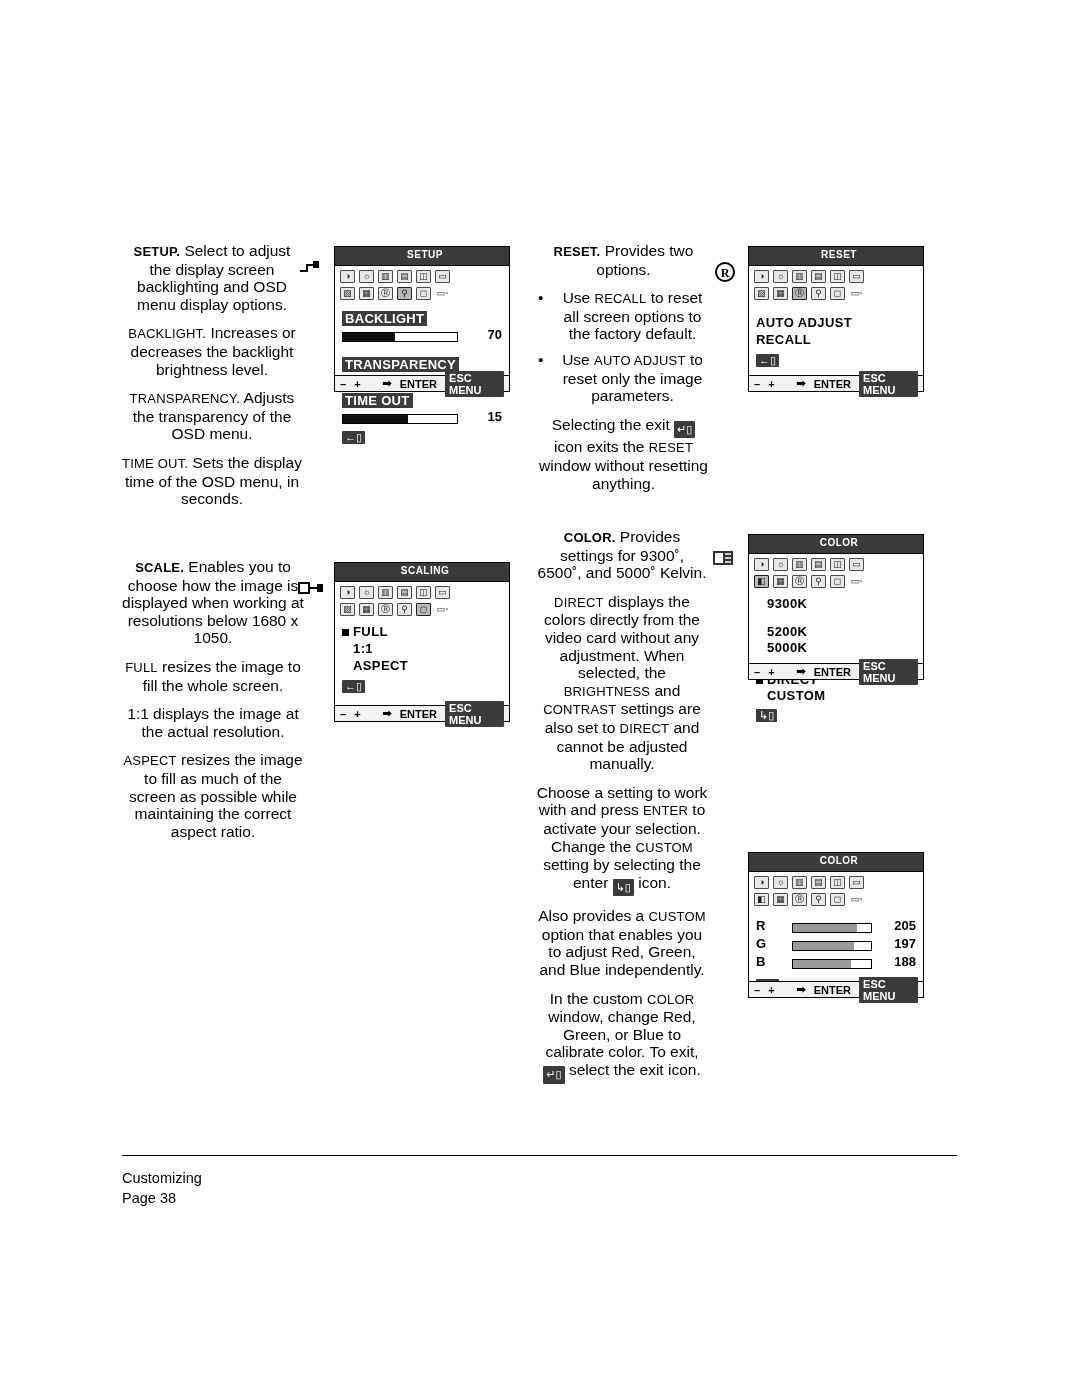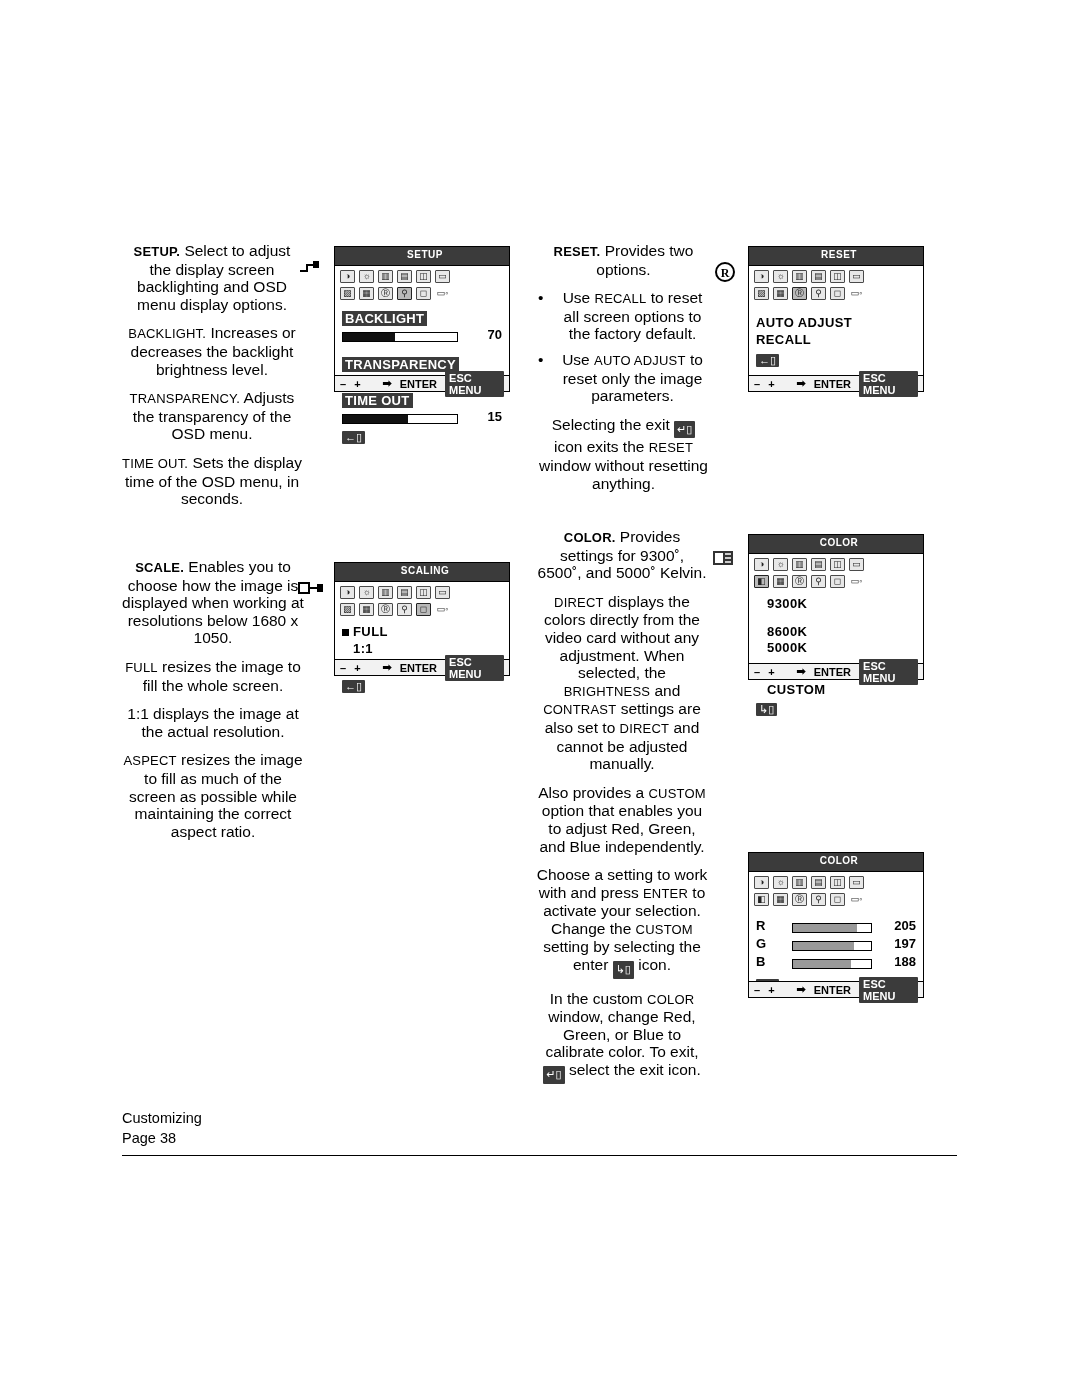--- a/index.html
+++ b/index.html
@@ -139,21 +139,21 @@
   
   .marker {
     position:absolute;
     width:26px; height:20px;
     display:flex; align-items:center; justify-content:center;
     font-size:13px;
   }
 
   
   .rule { position:absolute; left:122px; top:1155px; width:835px; height:1px; background:#000; }
-  .pagefoot { position:absolute; left:122px; top:1108px; font-size:14.5px; line-height:20px; }
+  .pagefoot { position:absolute; left:122px; top:1168px; font-size:14.5px; line-height:20px; }
 
   .note { font-size:15.5px; line-height:17.6px; }
 </style>
 </head>
 <body>
 
 <div class="page">
 
   <div class="col colA">
     <p><span class="bold caps sc">SETUP.</span><span> Select to adjust the display screen backlighting and OSD menu display options.</span></p>
@@ -198,24 +198,24 @@
   <div class="marker" style="left:712px; top:262px;">
     <svg width="22" height="22" viewBox="0 0 22 22">
       <circle cx="11" cy="11" r="9" fill="none" stroke="#000" stroke-width="2"></circle>
       <text x="11" y="16" font-size="12" font-family="Liberation Serif, serif" font-weight="bold" text-anchor="middle" fill="#000">R</text>
     </svg>
   </div>
 
   <div class="col colD">
     <p><span class="bold caps sc">COLOR.</span><span> Provides settings for 9300˚, 6500˚, and 5000˚ Kelvin.</span></p>
     <p><span class="caps sc">DIRECT</span><span> displays the colors directly from the video card without any adjustment. When selected, the </span><span class="caps sc">BRIGHTNESS</span><span> and </span><span class="caps sc">CONTRAST</span><span> settings are also set to </span><span class="caps sc">DIRECT</span><span> and cannot be adjusted manually.</span></p>
-    <p><span>Also provides a </span><span class="caps sc">CUSTOM</span><span> option that enables you to adjust Red, Green, and Blue independently.</span></p>
     <p><span>Choose a setting to work with and press </span><span class="caps sc">ENTER</span><span> to activate your selection.  Change the </span><span class="caps sc">CUSTOM</span><span> setting by selecting the enter</span>
       <span class="inline-ic">↳▯</span>
       <span>icon.</span></p>
+    <p><span>Also provides a </span><span class="caps sc">CUSTOM</span><span> option that enables you to adjust Red, Green, and Blue independently.</span></p>
     <p><span>In the custom </span><span class="caps sc">COLOR</span><span> window, change Red, Green, or Blue to calibrate color.  To exit,</span>
       <span class="inline-ic">↵▯</span>
       <span>select the exit icon.</span></p>
   </div>
 
   <div class="marker" style="left:710px; top:548px;">
     <svg width="22" height="18" viewBox="0 0 22 18">
       <rect x="1" y="2" width="20" height="14" fill="#333"></rect>
       <rect x="3" y="4" width="8" height="10" fill="#fff"></rect>
       <path d="M13 5 L19 5 M13 9 L19 9 M13 13 L19 13" stroke="#fff" stroke-width="1.4"></path>
@@ -275,21 +275,21 @@
     </div>
     <div class="footer" style="position:absolute; left:0; bottom:0; width:100%;">
       <span>–</span>
       <span>+</span>
       <span style="margin-left:14px;">➡</span>
       <span>ENTER</span>
       <span class="esc">ESC MENU</span>
     </div>
   </div>
 
-  <div class="osd" style="left:334px; top:562px; width:176px; height:114px;">
+  <div class="osd" style="left:334px; top:562px; width:176px; height:160px;">
     <div class="titlebar">SCALING</div>
     <div class="iconrow">
       <span class="ic">◑</span>
       <span class="ic">☼</span>
       <span class="ic">▥</span>
       <span class="ic">▤</span>
       <span class="ic">◫</span>
       <span class="ic">▭</span>
     </div>
     <div class="iconrow2">
@@ -364,22 +364,22 @@
     <div class="iconrow2">
       <span class="ic sel">◧</span>
       <span class="ic">▦</span>
       <span class="ic">Ⓡ</span>
       <span class="ic">⚲</span>
       <span class="ic">◻</span>
       <span class="ic plain">▭◦</span>
     </div>
     <div class="body">
       <div class="listline" style="margin-bottom:14px; padding-left:11px;"><span>9300K</span></div>
-      <div class="listline" style="margin-bottom:2px; padding-left:11px;"><span>8600K</span></div>
-      <div class="listline" style="margin-bottom:12px; padding-left:11px;"><span>5000K</span></div>
+      <div class="listline" style="margin-bottom:2px; padding-left:11px;"><span>5200K</span></div>
+      <div class="listline" style="margin-bottom:18px; padding-left:11px;"><span>5000K</span></div>
       <div class="listline" style="margin-bottom:2px;"><span class="dot"></span><span>DIRECT</span></div>
       <div class="listline" style="margin-bottom:2px; padding-left:11px;"><span>CUSTOM</span></div>
       <div class="exitrow" style="margin-top:1px;">
         <span class="entericon">↳▯</span>
       </div>
     </div>
     <div class="footer" style="position:absolute; left:0; bottom:0; width:100%;">
       <span>–</span>
       <span>+</span>
       <span style="margin-left:14px;">➡</span>

